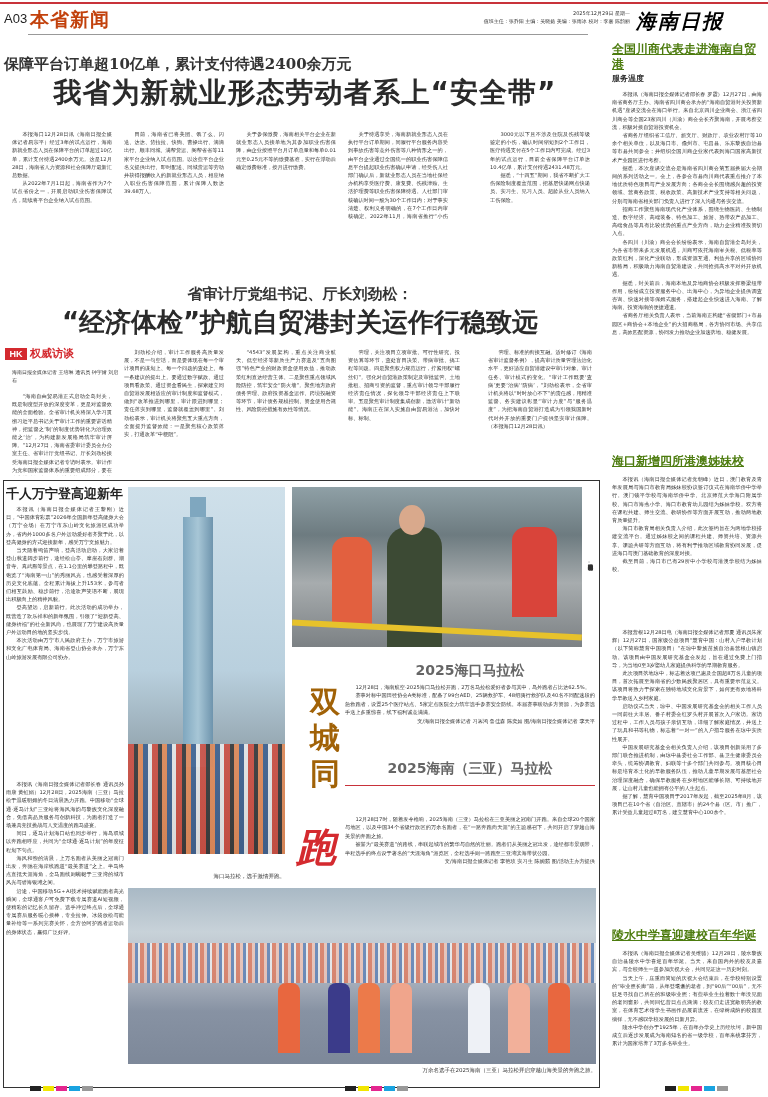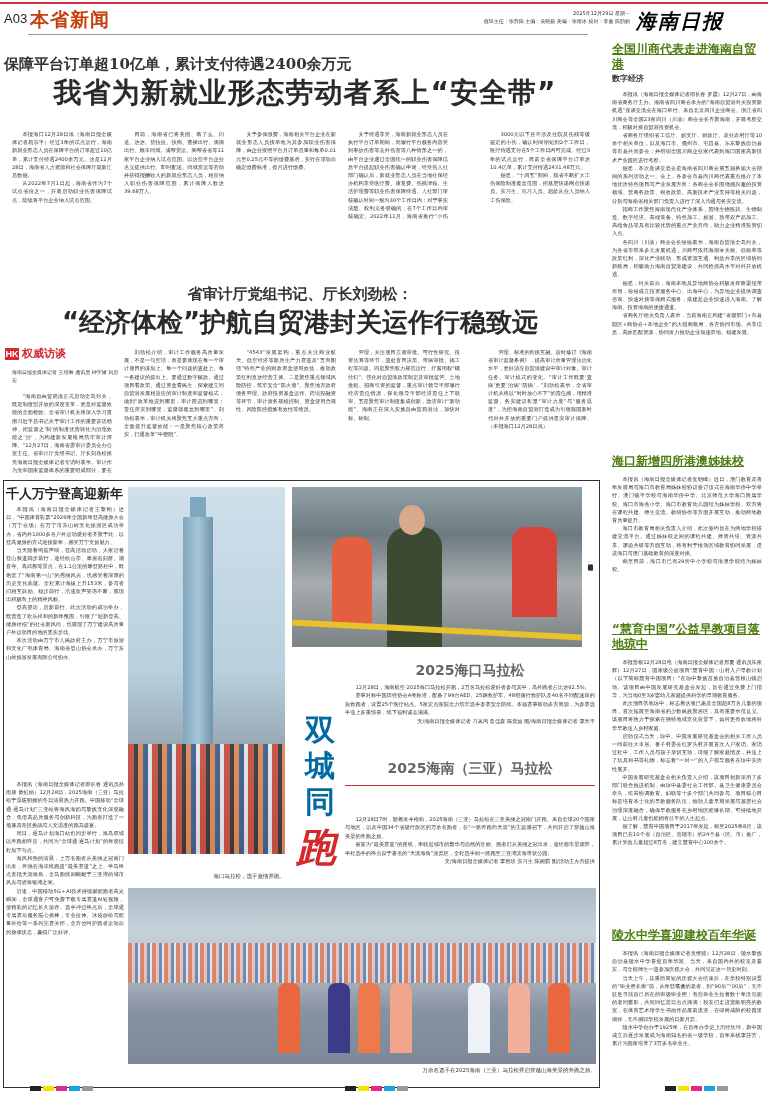--- a/index.html
+++ b/index.html
@@ -15,21 +15,21 @@
 
   .art1-kicker { position: absolute; left: 4px; top: 55px; width: 600px; text-align: left; font: bold 15px "DejaVu Serif", serif; color: #333; }
   .art1-title { position: absolute; left: 5px; top: 74px; width: 600px; text-align: center; font: bold 28px "DejaVu Sans", sans-serif; color: #2a2a2a; letter-spacing: 1px; }
   .cols { position: absolute; font-size: 5.2px; line-height: 8.2px; color: #333; text-align: justify; }
   .cols p { text-indent: 2em; }
 
   .art2-kicker { position: absolute; left: 0; top: 285px; width: 600px; text-align: center; font: bold 15px "DejaVu Serif", serif; color: #333; }
   .art2-title { position: absolute; left: 0; top: 305px; width: 600px; text-align: center; font: bold 26px "DejaVu Sans", sans-serif; color: #2a2a2a; }
 
   .badge { position: absolute; left: 5px; top: 346px; display: flex; align-items: center; gap: 3px; }
-  .badge-box { width: 14px; height: 12px; background: #d42a2f; color: #fff; font: bold 9px "Liberation Sans", sans-serif; text-align: center; line-height: 12px; }
+  .badge-box { width: 22px; height: 12px; background: #d42a2f; color: #fff; font: bold 9px "Liberation Sans", sans-serif; text-align: center; line-height: 12px; }
   .badge-text { font: bold 11px "DejaVu Sans", sans-serif; color: #d42a2f; }
   .byline { position: absolute; left: 12px; top: 368px; width: 110px; font-size: 5px; line-height: 8px; color: #333; }
 
   .sidebar { position: absolute; left: 612px; top: 42px; width: 150px; }
   .side-title { font: bold 12px "DejaVu Sans", sans-serif; color: #4d7c0f; line-height: 15px; text-decoration: underline; }
   .side-sub { font: bold 8px "DejaVu Serif", serif; color: #333; margin-top: 1px; }
   .side-body { font-size: 5.2px; line-height: 8.2px; color: #333; text-align: justify; margin-top: 6px; }
   .side-body p { text-indent: 2em; }
 
   .frame { position: absolute; left: 3px; top: 480px; width: 597px; height: 608px; border: 1px solid #333; }
@@ -44,21 +44,21 @@
   .tower-top { position: absolute; left: 62px; top: 10px; width: 16px; height: 22px; background: #7fa7bf; }
   .crowd { position: absolute; left: 0; bottom: 0; width: 100%; height: 110px; background: repeating-linear-gradient(90deg,#d24a3c 0 6px,#333 6px 10px,#e98a54 10px 15px,#3a5d8e 15px 20px,#eee 20px 24px); opacity: .85; }
   .photo-salute { left: 292px; top: 487px; width: 290px; height: 160px; background: linear-gradient(180deg,#8fa0a6 0%,#6d7b80 30%,#a7acae 60%,#7c8184 100%); }
   .runner-main { position: absolute; left: 95px; top: 40px; width: 55px; height: 120px; background: #3c4a34; border-radius: 20px 20px 0 0; }
   .runner-face { position: absolute; left: 107px; top: 18px; width: 26px; height: 30px; background: #d9a98c; border-radius: 50%; }
   .runner-red { position: absolute; left: 220px; top: 40px; width: 45px; height: 90px; background: #d9443a; border-radius: 14px 14px 0 0; }
   .runner-red2 { position: absolute; left: 40px; top: 50px; width: 40px; height: 90px; background: #e2603f; border-radius: 14px 14px 0 0; }
   .rail { position: absolute; left: 0; top: 140px; width: 100%; height: 6px; background: #e7c22b; transform: rotate(3deg); }
   .vcaption { position: absolute; left: 584px; top: 560px; width: 10px; font-size: 5.5px; line-height: 6px; writing-mode: vertical-rl; color: #333; }
 
-  .shuang { position: absolute; left: 300px; top: 712px; width: 40px; font: bold 30px "DejaVu Sans", sans-serif; color: #0369a1; line-height: 36px; text-align: center; }
+  .shuang { position: absolute; left: 300px; top: 684px; width: 40px; font: bold 30px "DejaVu Sans", sans-serif; color: #a16207; line-height: 36px; text-align: right; }
   .pao { position: absolute; left: 296px; top: 820px; font: bold italic 40px "DejaVu Serif", serif; color: #d42a2f; }
 
   .m-title { position: absolute; left: 345px; width: 250px; text-align: center; font: bold 14px "DejaVu Sans", sans-serif; color: #666; }
   .m-body { position: absolute; left: 345px; width: 250px; font-size: 5.2px; line-height: 8.4px; color: #333; text-align: justify; }
   .m-body p { text-indent: 2em; }
   .m-credit { text-align: right; }
   .m-sep { position: absolute; left: 345px; top: 785px; width: 250px; height: 1px; background: #c8323a; }
 
   .cap-haikou { position: absolute; left: 128px; top: 873px; width: 157px; text-align: right; font-size: 5.5px; color: #333; }
   .photo-sanya { left: 128px; top: 888px; width: 468px; height: 176px; background: linear-gradient(180deg,#a9b9c5 0%,#c8d2d9 25%,#b5bcc6 45%,#8792a3 70%,#7d8899 100%); }
@@ -121,41 +121,40 @@
 <div class="cols" style="left:348px;top:348px;width:112px;height:128px;overflow:hidden">
   <p>管理，关注项目立项审批、可行性研究、投资估算等环节，查处盲目决策、带病审批、搞工程等问题。四是聚焦权力规范运行，拧紧用权“螺丝钉”。强化对自贸港政策制定及审批监管、土地批租、招商引资的监督，重点审计领导干部履行经济责任情况，探化领导干部经济责任上下联审。五是聚焦审计制度集成创新，激活审计“新动能”。海南正在深入实施自由贸易港法，加快对标、标制、</p>
 </div>
 <div class="cols" style="left:488px;top:348px;width:104px;height:128px;overflow:hidden">
   <p>管理、标准的衔接互融。适时修订《海南省审计监督条例》，提高审计质量管理法治化水平，更好适应自贸港建设中审计对象、审计任务、审计模式的变化。“审计工作既要‘查病’更要‘治病’‘防病’，”刘劲松表示，全省审计机关将以“时时放心不下”的责任感，用精准监督、务实建议彰显“审计力度”与“服务温度”，为把海南自贸港打造成为引领我国新时代对外开放的重要门户提供坚实审计保障。（本报海口12月28日讯）</p>
 </div>
 
 <div class="sidebar">
   <div style="height:396px;overflow:hidden">
     <div class="side-title">全国川商代表走进海南自贸港</div>
-    <div class="side-sub">数字经济</div>
+    <div class="side-sub">服务温度</div>
     <div class="side-body">
       <p>本报讯（海南日报全媒体记者邵长春 罗霞）12月27日，由海南省商务厅主办、海南省四川商会承办的“海南自贸港封关投资新机遇”座谈交流会在海口举行。来自北京四川企业商会、浙江省四川商会等全国23家四川（川渝）商会会长齐聚海南，开展考察交流，积极对接自贸港投资机会。</p>
       <p>省商务厅组织省工信厅、旅文厅、财政厅、农业农村厅等10余个相关单位，以及海口市、儋州市、屯昌县、乐东黎族自治县等市县共同参会；并组织全国川商企业家代表到海口国家高新技术产业园区进行考察。</p>
       <p>据悉，本次座谈交流会是海南省四川商会第五届换届大会期间的系列活动之一。会上，各参会市县向川商代表重点推介了本地优质特色项目与产业发展方向；各商会会长围绕感兴趣的投资领域、营商务政策、税收政策、高新技术产业支持等相关问题，分别与海南省相关部门负责人进行了深入沟通与务实交流。</p>
       <p>招商工作聚焦海南现代化产业体系，围绕生物医药、生物制造、数字经济、高端装备、特色加工、旅游、热带农产品加工、高端食品等具有比较优势的重点产业方向，助力企业精准投资切入点。</p>
       <p>各四川（川渝）商会会长纷纷表示，海南自贸港全岛封关，为各省市带来多元发展机遇，川商可依托海南零关税、低税率等政策红利，深化产业联动，形成资源互通、利益共享的区域协同新格局，积极助力海南自贸港建设，共同抢抓高水平对外开放机遇。</p>
       <p>据悉，封关前后，海南本地及异地商协会积极发挥桥梁纽带作用，纷纷成立投资服务中心、出海中心，为异地企业提供调查咨询、快速对接等保姆式服务，搭建起企业快速进入海南、了解海南、投资海南的便捷通道。</p>
       <p>省商务厅相关负责人表示，当前海南正构建“省级部门+市县园区+商协会+本地企业”的大招商格局，各方协同市场、共享信息，高效匹配资源，协同发力推动企业加速落地、稳健发展。</p>
     </div>
   </div>
   <div style="margin-top:16px;height:160px;overflow:hidden">
     <div class="side-title">海口新增四所港澳姊妹校</div>
     <div class="side-body">
       <p>本报讯（海南日报全媒体记者党朝峰）近日，澳门教育及青年发展局与海口市教育局姊妹校协议签订仪式在海南华侨中学举行。澳门镜平学校与海南华侨中学、北京师范大学海口附属学校、海口市海燕小学、海口市教育幼儿园结为姊妹学校。双方将在课程共建、师生交流、教研协作等方面开展互动，推动两地教育质量提升。</p>
       <p>海口市教育局相关负责人介绍，此次签约旨在为两地学校搭建交流平台。通过姊妹校之间的课程共建、师资共培、资源共享、课题共研等方面互动，将有利于推动区域教育协同发展，促进海口与澳门基础教育的深度对接。</p>
       <p>截至目前，海口市已有29所中小学校与港澳学校结为姊妹校。</p>
     </div>
   </div>
   <div style="margin-top:8px;height:300px;overflow:hidden">
-    <div class="side-title">“慧育中国”公益早教项目落地琼中</div>
     <div class="side-body">
       <p>本报营根12月28日电（海南日报全媒体记者邢夏 通讯员朱家辉）12月27日，国家级公益项目“慧育中国：山村入户早教计划（以下简称慧育中国项目）”在琼中黎族苗族自治县营根山镇启动。该项目由中国发展研究基金会发起，旨在通过免费上门指导，为当地0至3岁婴幼儿家庭提供科学的早期教育服务。</p>
       <p>此次项目落地琼中，标志着这项已惠及全国超8万名儿童的项目，首次拓展至海南省的少数民族聚居区，具有重要示范意义。该项目将致力于探索在独特地域文化背景下，如何更有效地将科学早教送入乡村家庭。</p>
       <p>启动仪式当天，琼中、中国发展研究基金会的相关工作人员一同前往大丰居、番子村委会红罗头村开展首次入户家访。家访过程中，工作人员与孩子亲切互动，详细了解家庭情况，并送上了玩具和书等礼物，标志着“一对一”的入户指导服务在琼中实质性展开。</p>
       <p>中国发展研究基金会相关负责人介绍，该项目创新采用了多部门联合推进机制，由琼中县委社会工作部、县卫生健康委员会牵头，统筹协调教育、妇联等十多个部门共同参与。项目核心目标是培育本土化的早教服务队伍，推动儿童早期发展与基层社会治理深度融合，确保早教服务在乡村地区能够长期、可持续地开展，让山村儿童也能拥有公平的人生起点。</p>
       <p>据了解，慧育中国项目于2017年发起，截至2025年8月，该项目已在10个省（自治区、直辖市）的24个县（区、市）推广，累计受益儿童超过8万名，建立慧育中心100余个。</p>
     </div>
   </div>
   <div style="margin-top:6px;height:150px;overflow:hidden">
     <div class="side-title">陵水中学喜迎建校百年华诞</div>

